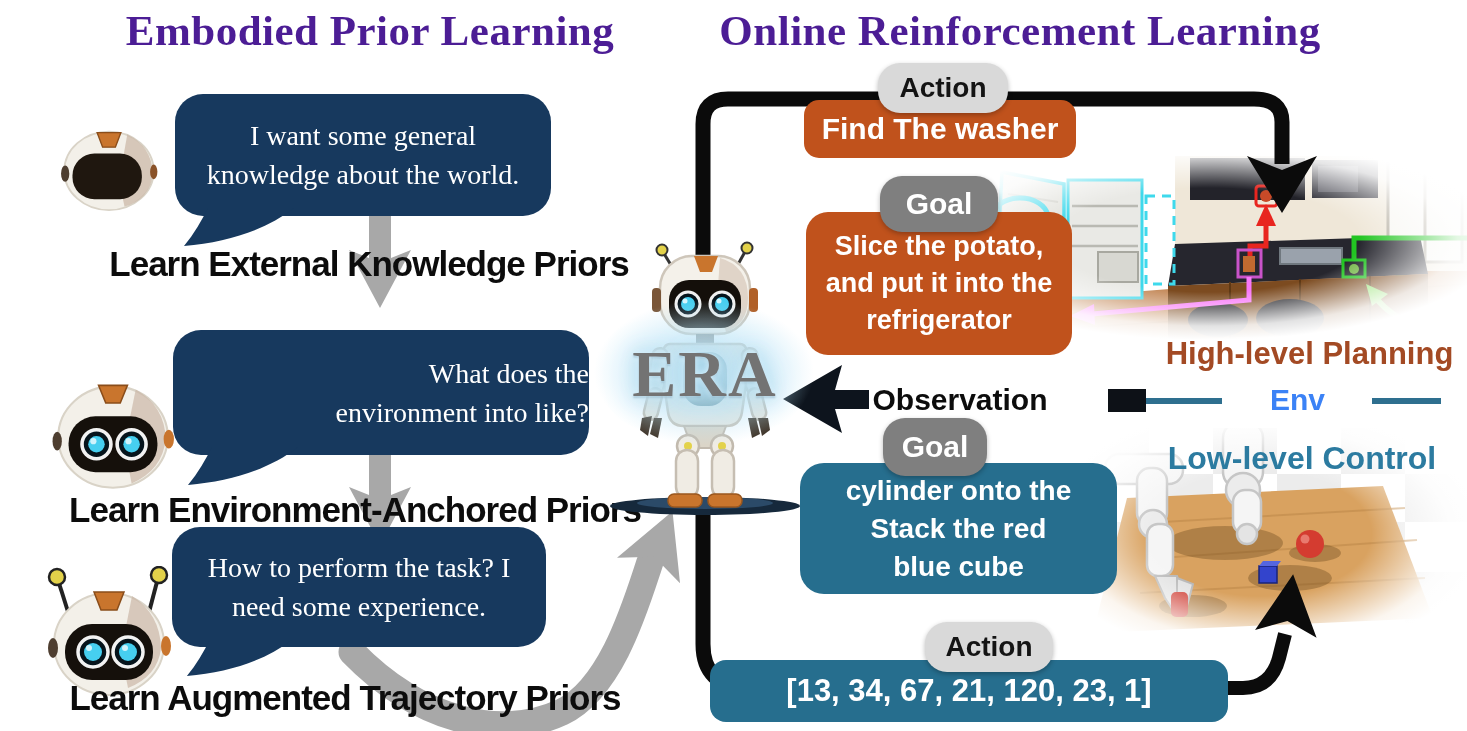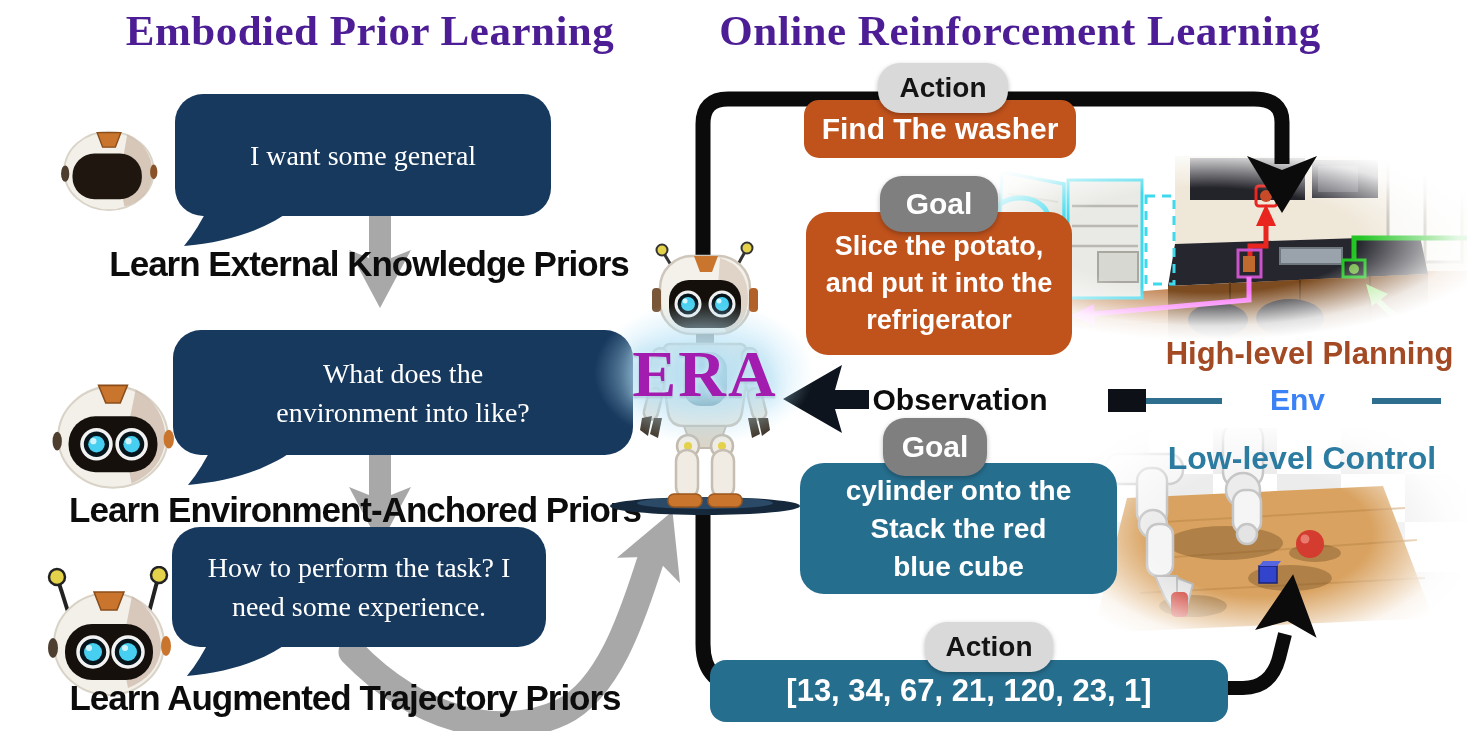--- a/index.html
+++ b/index.html
@@ -26,21 +26,21 @@
   .obox{background:var(--orange);color:#fff;font-weight:bold;border-radius:15px;display:flex;
         flex-direction:column;align-items:center;justify-content:center;text-align:center;z-index:3;}
   .tbox{background:var(--teal);color:#fff;font-weight:bold;border-radius:18px;display:flex;
         flex-direction:column;align-items:center;justify-content:center;text-align:center;z-index:3;}
   .rlabel{font-weight:bold;text-align:center;z-index:3;}
   .scene{z-index:1;}
   .fade{z-index:1;pointer-events:none;}
   #connector-layer{position:absolute;left:0;top:0;z-index:2;}
   #era-robot{z-index:4;}
   #era-glow{z-index:5;background:radial-gradient(closest-side,rgba(185,226,246,0.95),rgba(185,226,246,0.55) 55%,rgba(185,226,246,0) 100%);}
-  #era-text{z-index:6;font-family:"Liberation Serif",serif;font-weight:bold;font-size:66px;color:#a21caf;
+  #era-text{z-index:6;font-family:"Liberation Serif",serif;font-weight:bold;font-size:66px;color:#737373;
             text-align:center;letter-spacing:2px;
             text-shadow:0 0 6px #d9f0fb,0 0 18px #a9d9ef,0 0 34px #bfe4f4,0 2px 2px rgba(30,70,100,0.35);}
   .envline{background:var(--env_line);z-index:3;}
   .envbar{background:#0d1117;z-index:3;}
 </style>
 </head>
 <body>
 
 <div id="canvas">
 
@@ -183,36 +183,37 @@
       </g>
     </g>
 
     <polygon points="783,399 842,365 835,390 869,390 869,409 835,409 842,433" fill="#0d141d"></polygon>
   </svg>
 
   <div class="abs title" style="left:70px;top:6px;width:600px;">Embodied Prior Learning</div>
 
   <div class="abs bubble" style="left:175px;top:94px;width:376px;height:122px;">
     <div>I want some general</div>
+    <div>knowledge about the world.</div>
   </div>
   <svg class="abs tail" style="left:182px;top:208px;" width="120" height="40" viewBox="0 0 120 40">
     <path d="M26,0 L112,0 C84,22 46,34 2,38 C12,26 20,12 26,0 Z" style="fill:var(--navy)"></path>
   </svg>
 
   <svg class="abs robot-icon" style="left:56px;top:128px;" width="106" height="84" viewBox="0 0 110 92">
     <ellipse cx="55" cy="47" rx="49" ry="43" fill="#F3F0E9" stroke="#D9D3C7" stroke-width="2"></ellipse>
     <path d="M75,7 Q102,20 103,50 Q100,78 72,86 L66,58 Z" fill="#CBB7A6" opacity="0.72"></path>
     <rect x="15" y="28" width="76" height="50" rx="24" fill="#1F170F"></rect>
     <polygon points="42,5 68,5 62,21 48,21" fill="#C9752D" stroke="#8A4D1A" stroke-width="1.5"></polygon>
     <ellipse cx="7" cy="50" rx="4.5" ry="9" fill="#4E3E30"></ellipse>
     <ellipse cx="104" cy="48" rx="4" ry="8" fill="#8A5228"></ellipse>
   </svg>
   <div class="abs plabel" style="left:35px;top:244px;width:668px;">Learn External Knowledge Priors</div>
 
-  <div class="abs bubble" style="left:173px;top:330px;width:460px;height:125px;">
+  <div class="abs bubble" style="left:173px;top:330px;width:416px;height:125px;align-items:flex-end;">
     <div>What does the</div>
     <div>environment into like?</div>
   </div>
   <svg class="abs tail" style="left:186px;top:447px;" width="120" height="40" viewBox="0 0 120 40">
     <path d="M26,0 L112,0 C84,22 46,34 2,38 C12,26 20,12 26,0 Z" style="fill:var(--navy)"></path>
   </svg>
 
   <svg class="abs robot-icon" style="left:51px;top:381px;" width="124" height="110" viewBox="0 0 120 106">
     <ellipse cx="60" cy="54" rx="53" ry="49" fill="#F3F0E9" stroke="#D9D3C7" stroke-width="2"></ellipse>
     <path d="M82,8 Q110,24 111,56 Q108,86 78,99 L71,62 Z" fill="#CBB7A6" opacity="0.7"></path>

